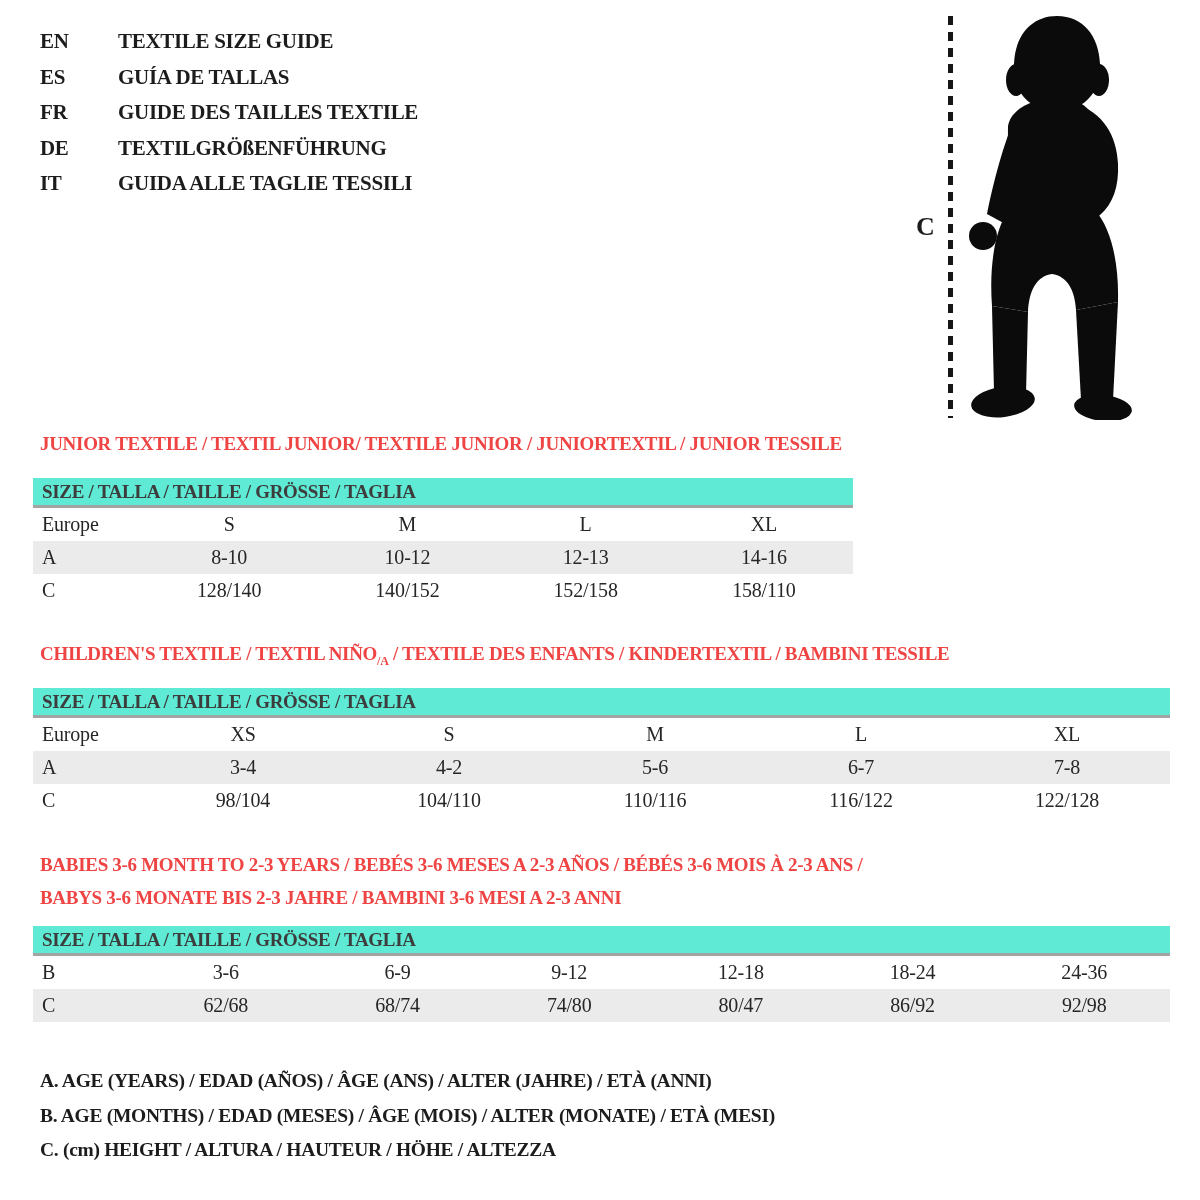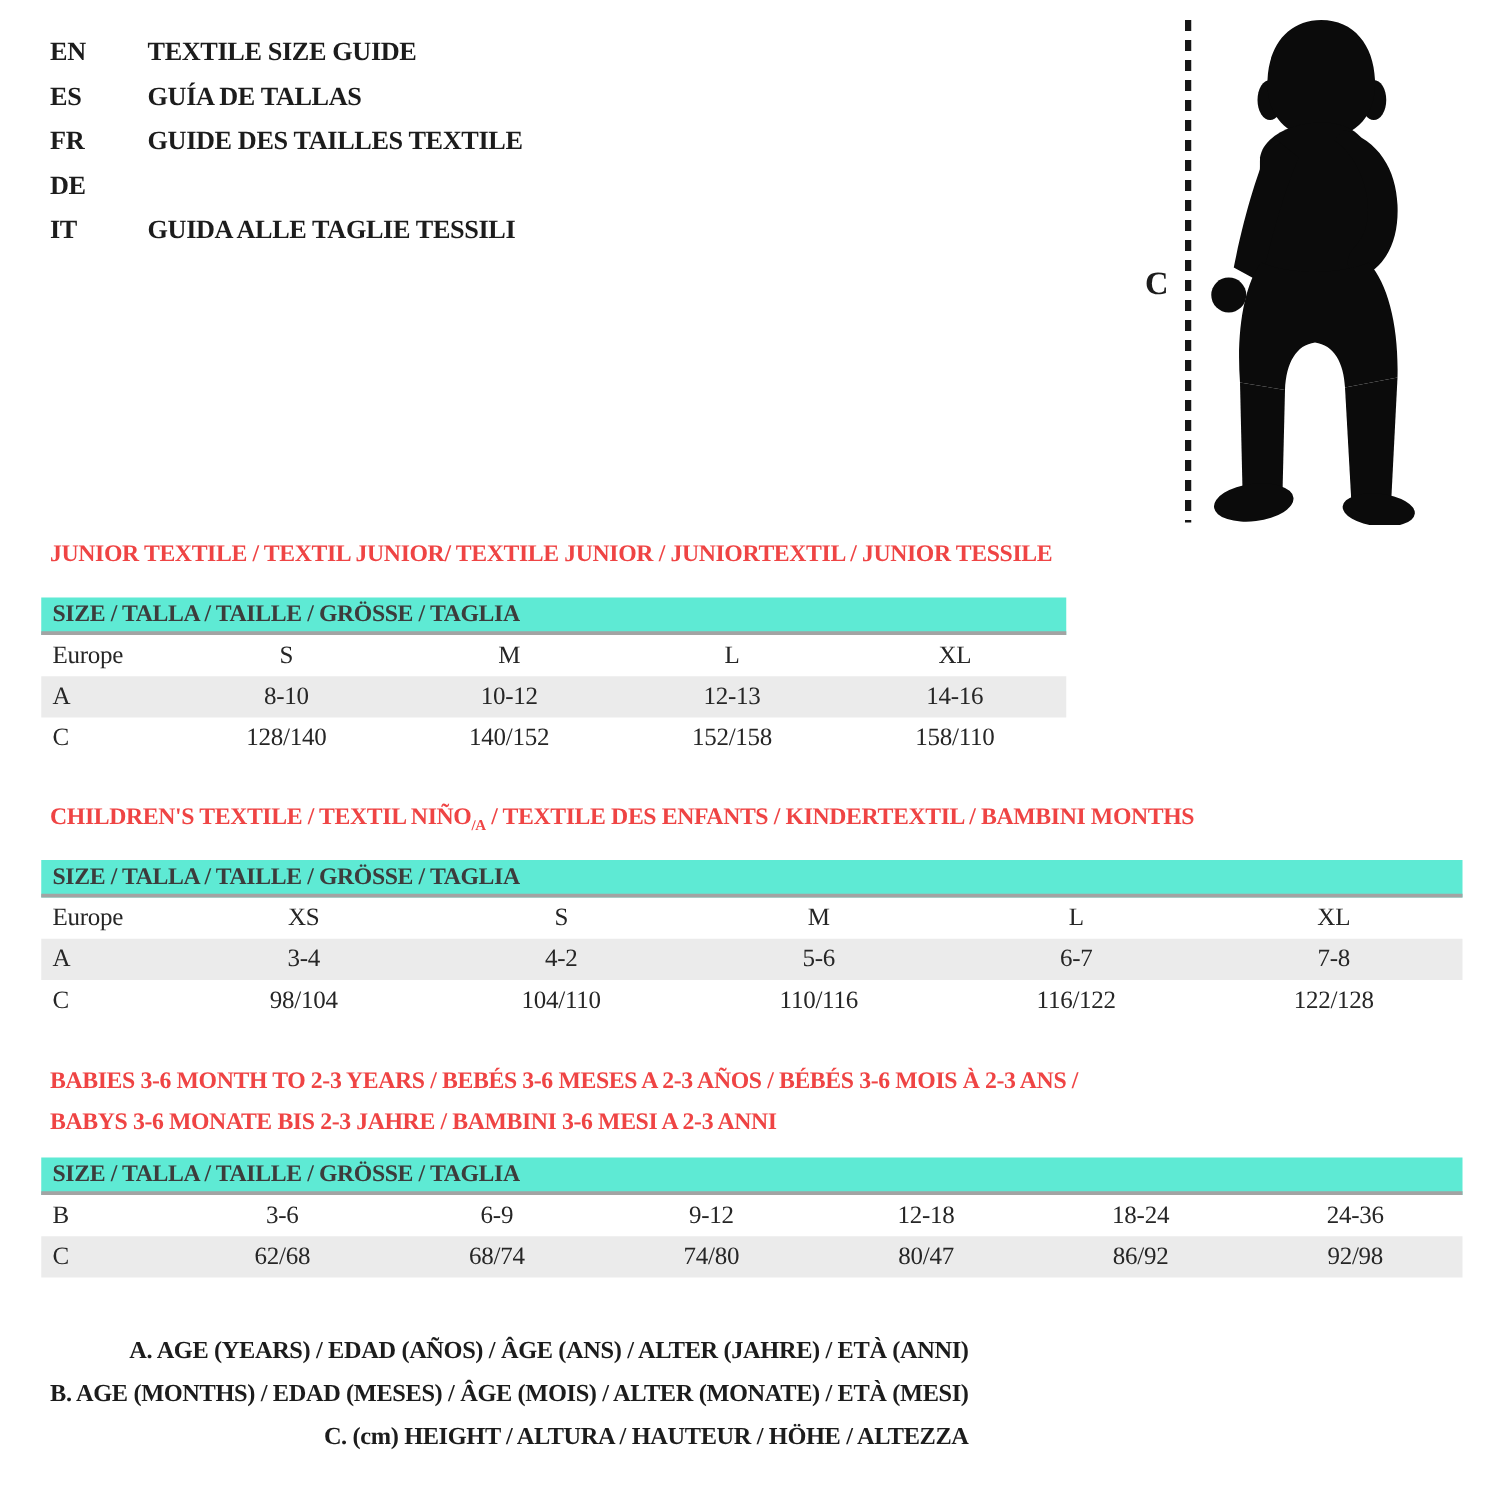--- a/index.html
+++ b/index.html
@@ -29,21 +29,21 @@
   .t-row  { display:flex; align-items:center; height:33px; font-size:20px;
             color:#262626; letter-spacing:-0.2px; }
   .t-row.alt { background:#ebebeb; }
   .t-label { width:107px; padding-left:9px; box-sizing:border-box; }
   .t-cell { flex:1; text-align:center; }
   .w-junior { width:820px; top:478px; }
   .w-children { width:1137px; top:688px; }
   .w-babies { width:1137px; top:926px; }
   
   .legend { position:absolute; left:40px; top:1064px; font-size:19.5px; font-weight:bold;
-            letter-spacing:-0.3px; line-height:34.6px;text-align:right; }
+            letter-spacing:-0.3px; line-height:34.6px; }
 </style>
 </head>
 <body>
 
 <div class="page">
 
   <div class="lang-block">
     <div class="lang-row">
       <span>EN</span>
       <span>TEXTILE SIZE GUIDE</span>
@@ -51,20 +51,21 @@
     <div class="lang-row">
       <span>ES</span>
       <span>GUÍA DE TALLAS</span>
     </div>
     <div class="lang-row">
       <span>FR</span>
       <span>GUIDE DES TAILLES TEXTILE</span>
     </div>
     <div class="lang-row">
       <span>DE</span>
+      <span>TEXTILGRÖßENFÜHRUNG</span>
     </div>
     <div class="lang-row">
       <span>IT</span>
       <span>GUIDA ALLE TAGLIE TESSILI</span>
     </div>
   </div>
 
   <div class="measure-line"></div>
   <div class="measure-label">C</div>
   <svg class="silhouette" width="178" height="406" viewBox="0 0 178 406" xmlns="http://www.w3.org/2000/svg">
@@ -112,21 +113,21 @@
     </div>
     <div class="t-row">
       <span class="t-label">C</span>
       <span class="t-cell">128/140</span>
       <span class="t-cell">140/152</span>
       <span class="t-cell">152/158</span>
       <span class="t-cell">158/110</span>
     </div>
   </div>
 
-  <div class="sec-title" style="top:643px"><span>CHILDREN'S TEXTILE / TEXTIL NIÑO</span><sub>/A</sub><span> / TEXTILE DES ENFANTS / KINDERTEXTIL / BAMBINI MONTHS</span></div>
+  <div class="sec-title" style="top:643px"><span>CHILDREN'S TEXTILE / TEXTIL NIÑO</span><sub>/A</sub><span> / TEXTILE DES ENFANTS / KINDERTEXTIL / BAMBINI TESSILE</span></div>
   <div class="size-table w-children">
     <div class="t-head">SIZE / TALLA / TAILLE / GRÖSSE / TAGLIA</div>
     <div class="t-row">
       <span class="t-label">Europe</span>
       <span class="t-cell">XS</span>
       <span class="t-cell">S</span>
       <span class="t-cell">M</span>
       <span class="t-cell">L</span>
       <span class="t-cell">XL</span>
     </div>

